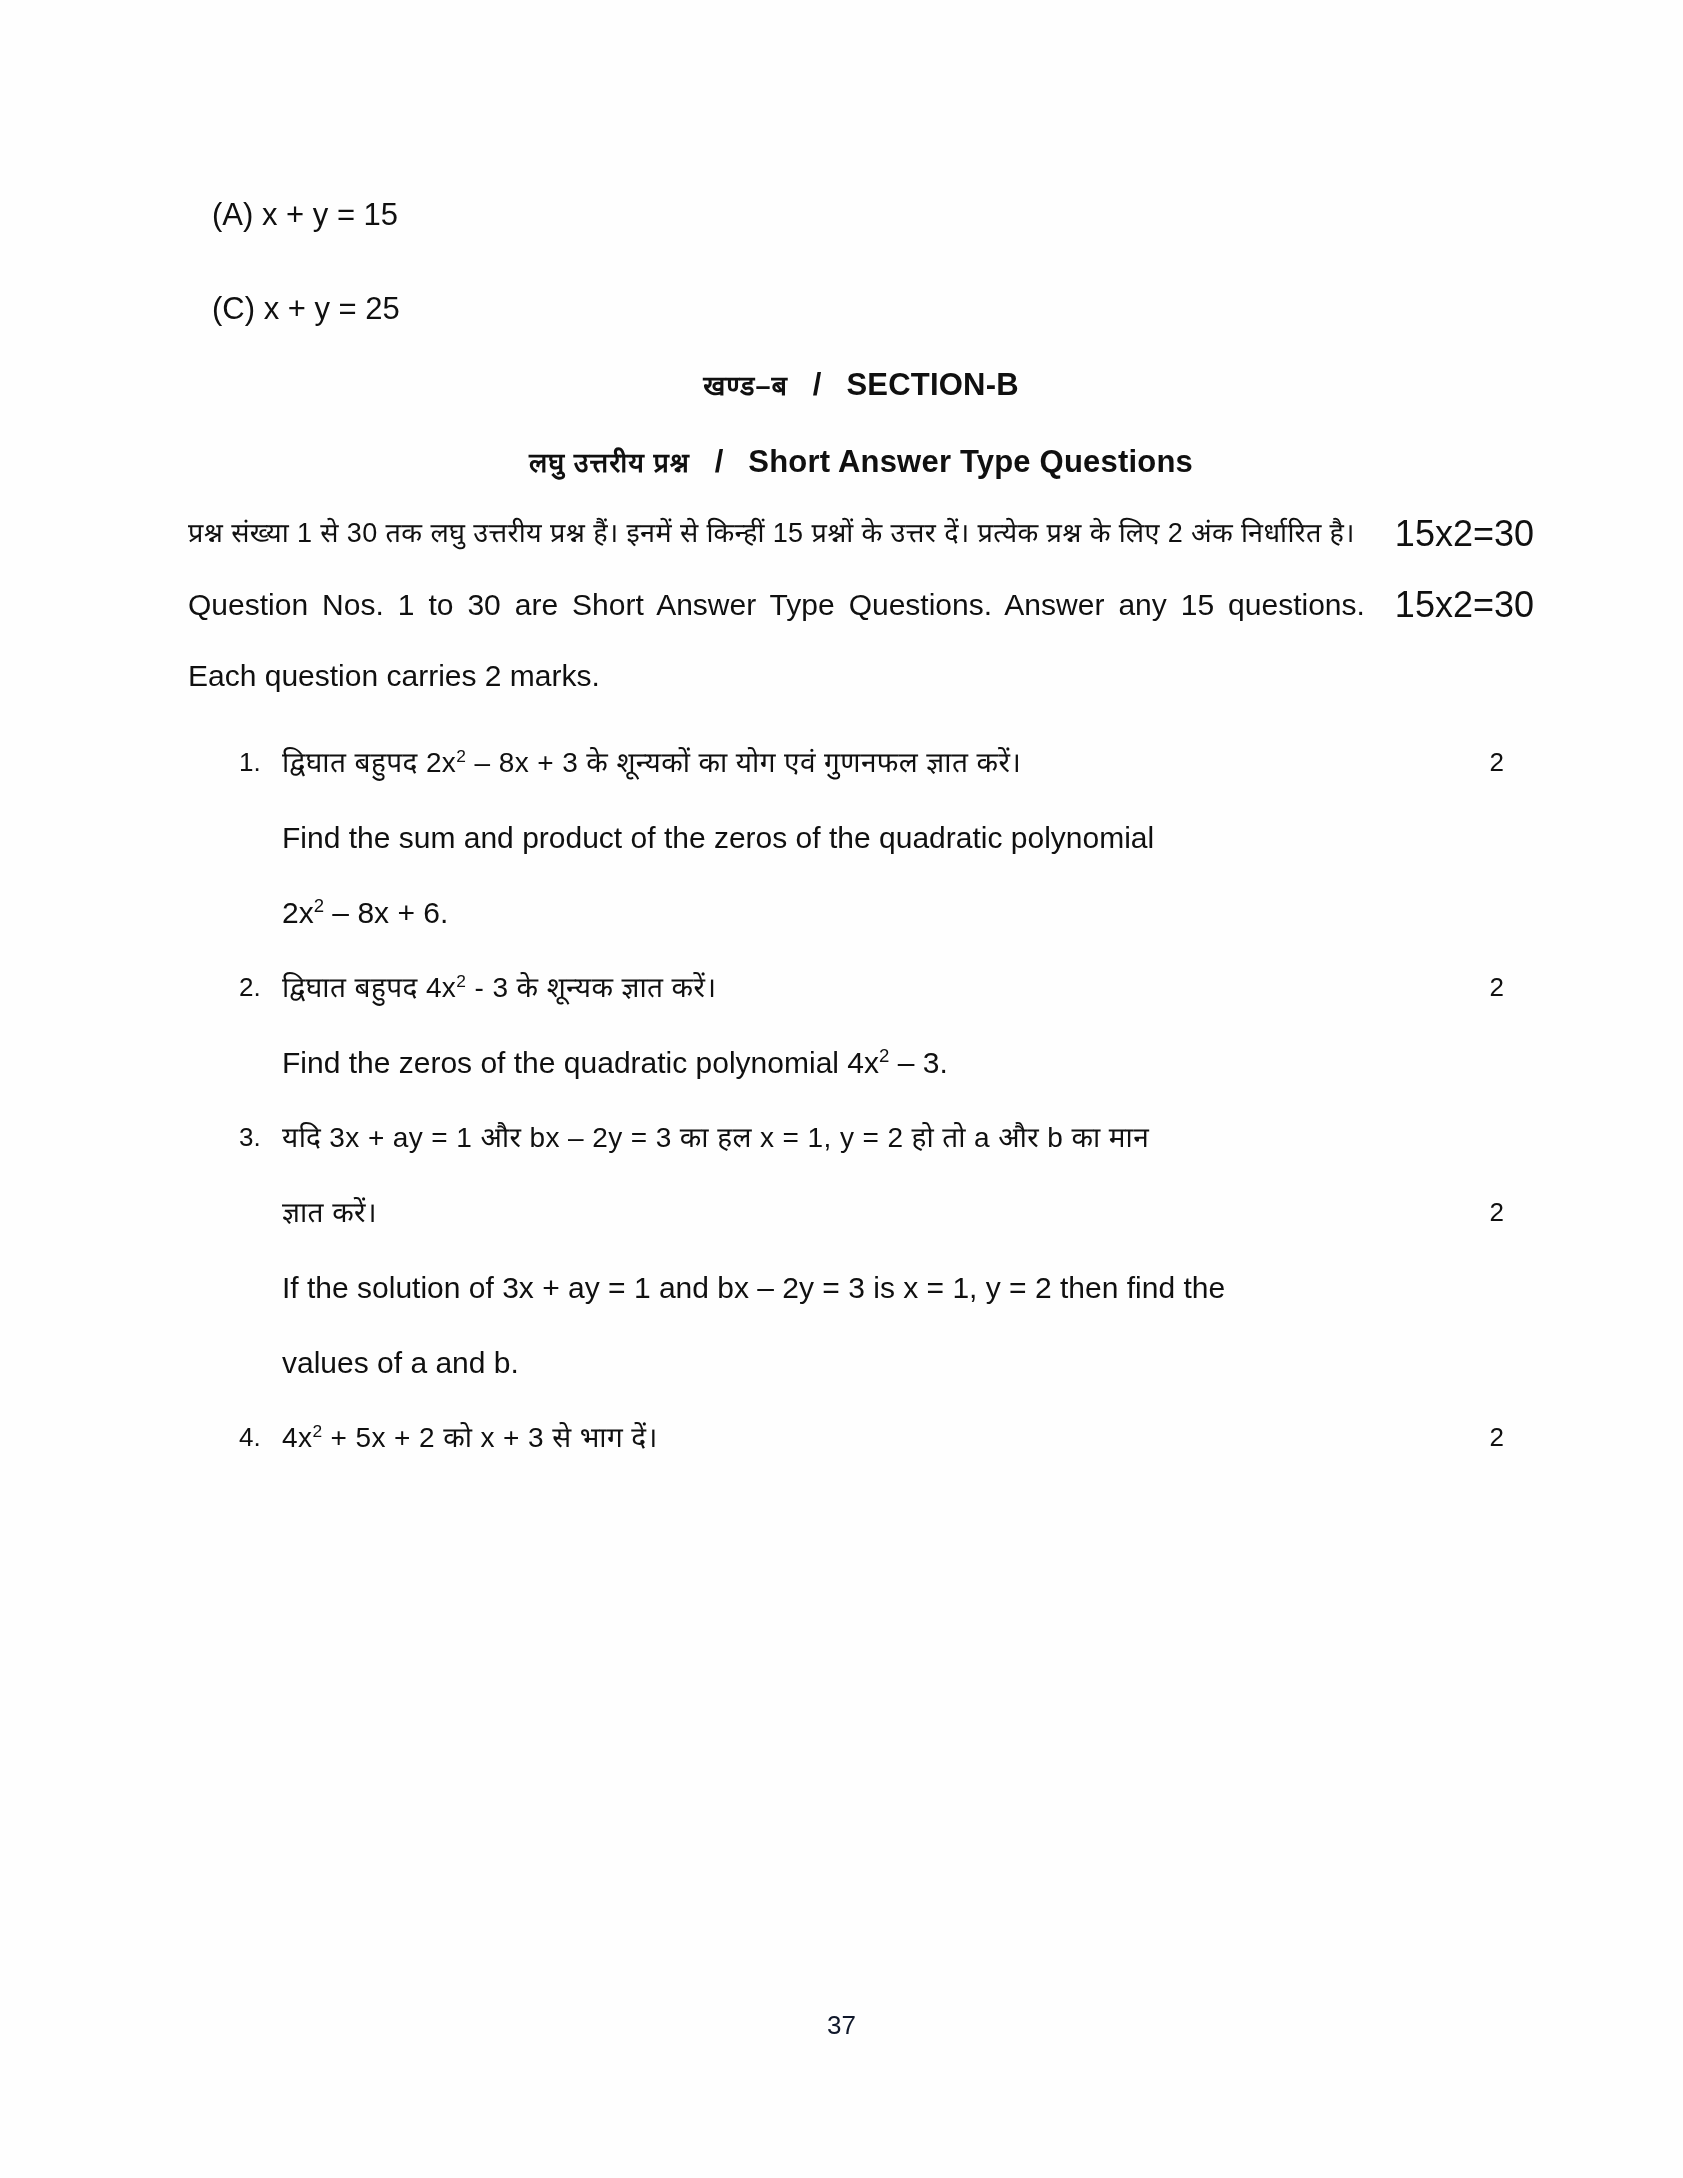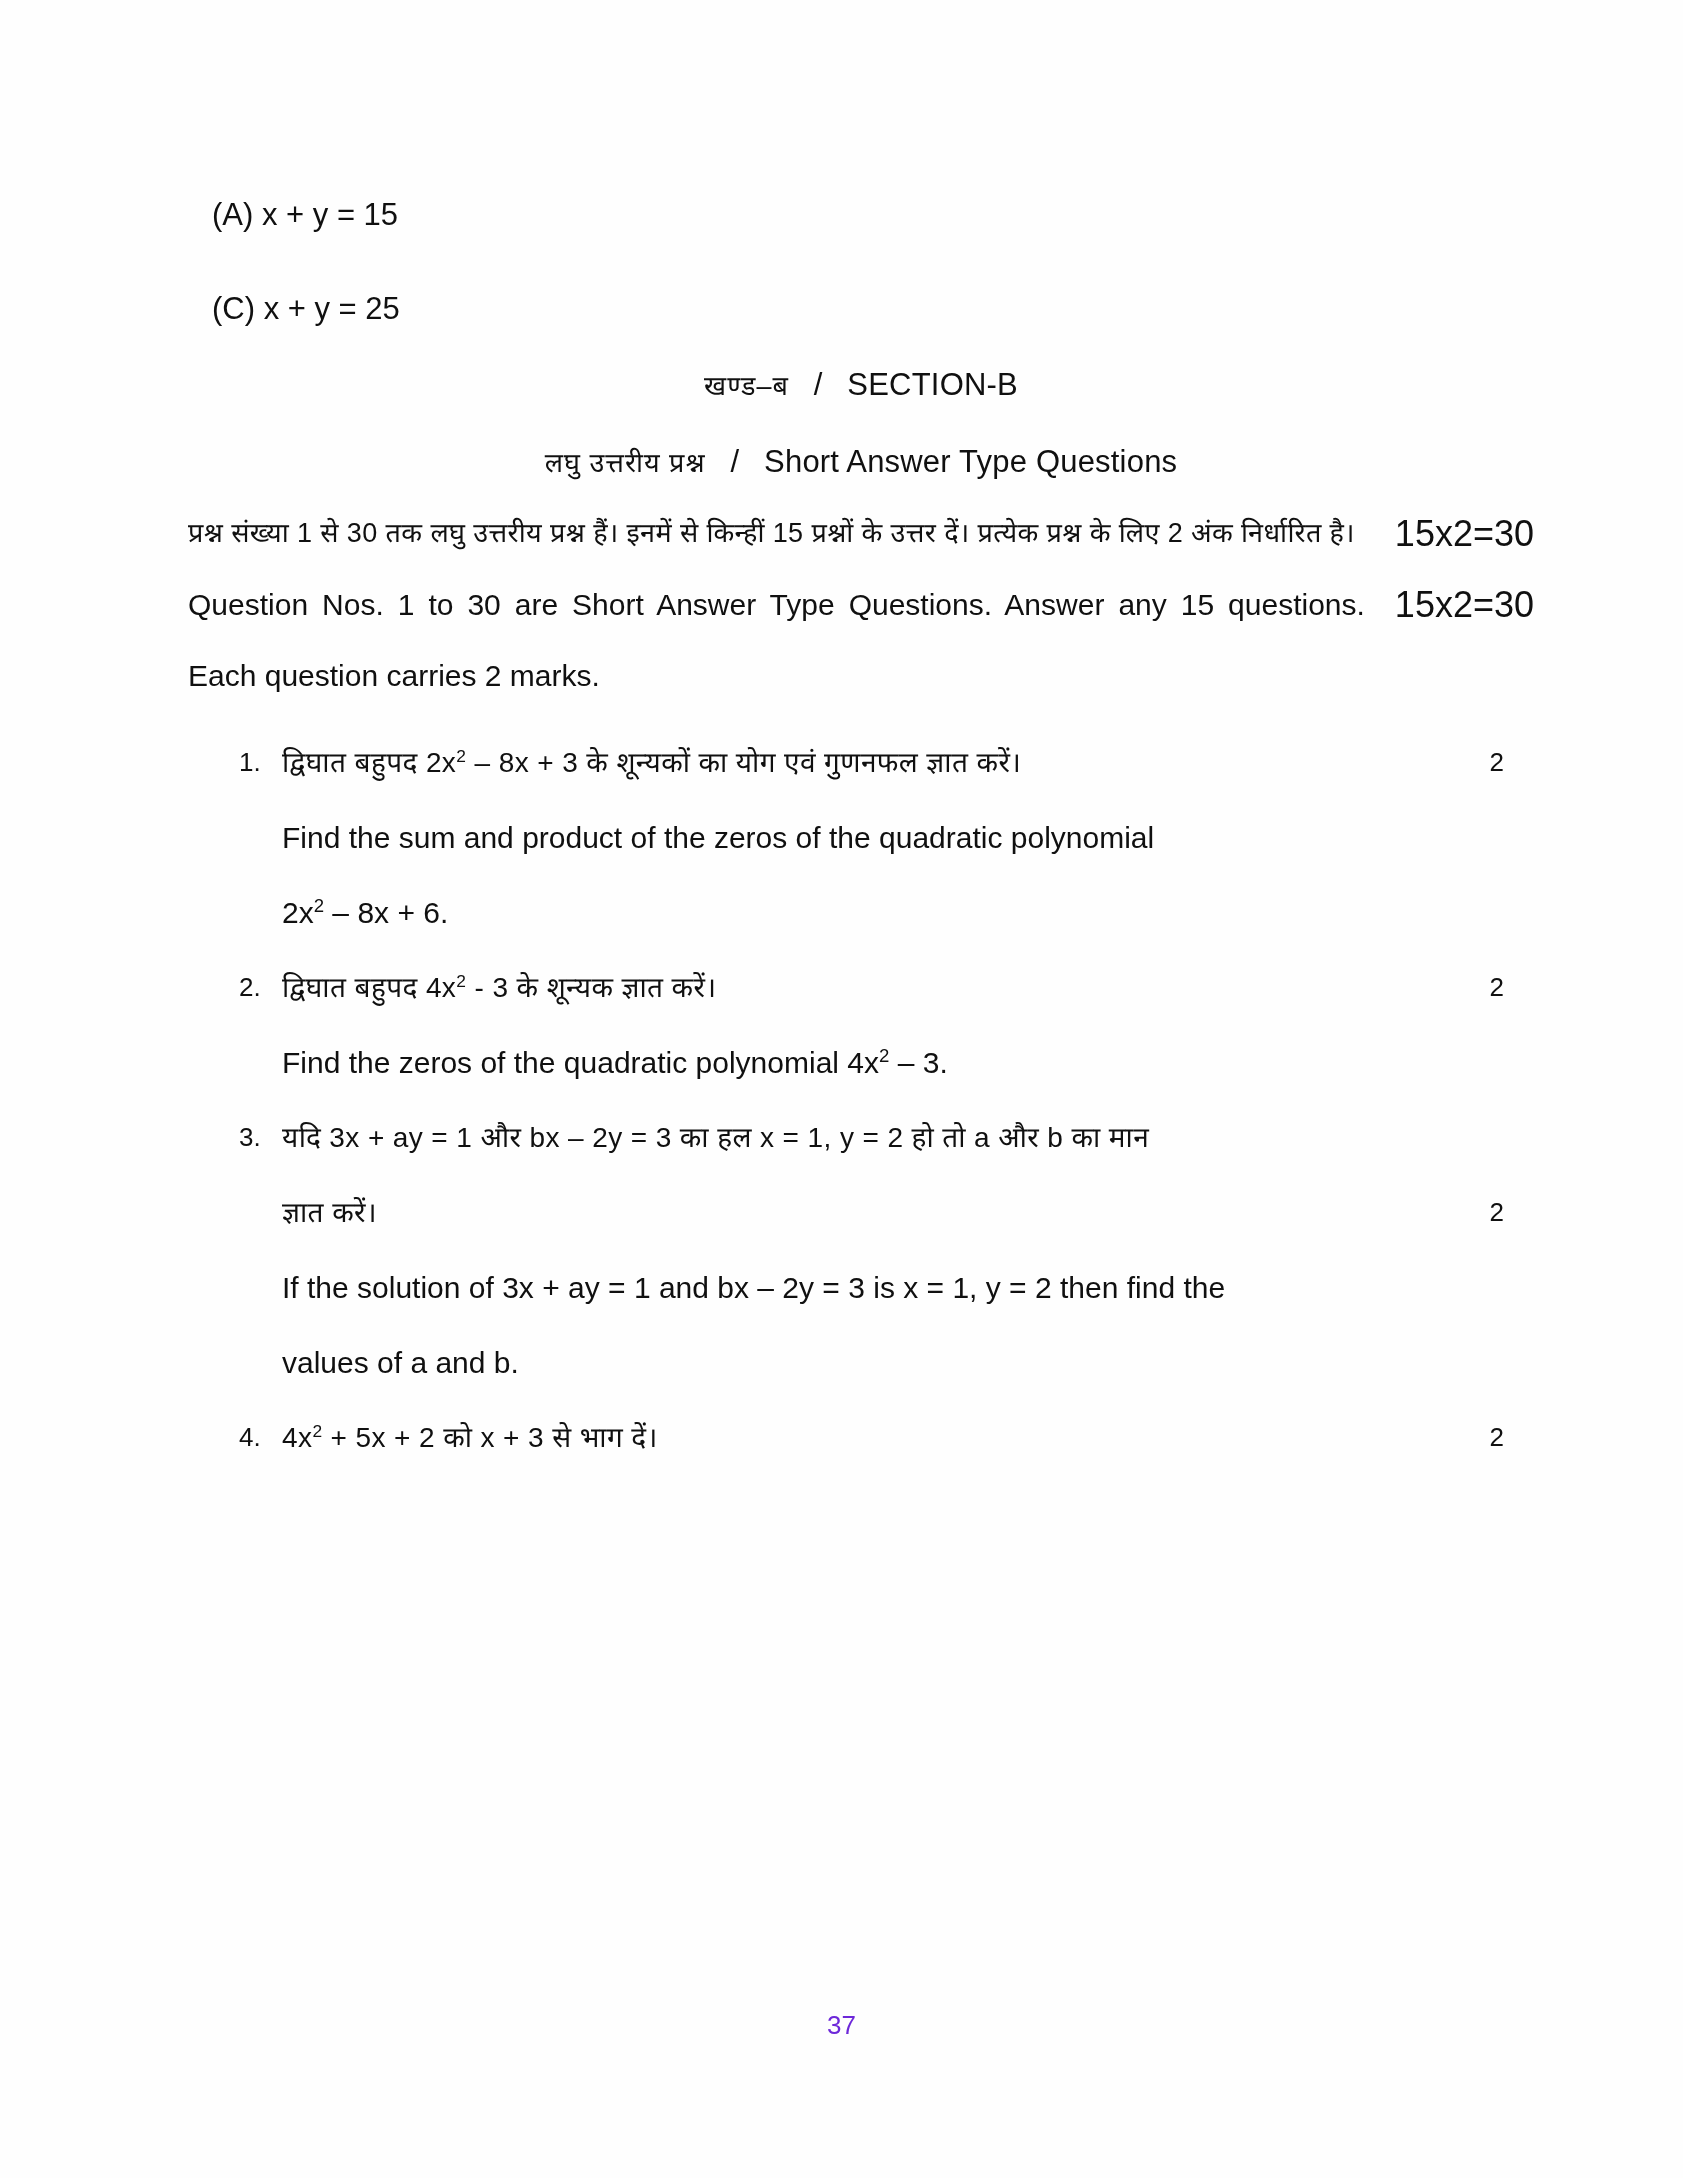--- a/index.html
+++ b/index.html
@@ -44,20 +44,21 @@
   }
   .mcq-opt.first { padding-left: 24px; }
   .mcq-opt.second { padding-left: 59px; }
 
   .center-line {
     text-align: center;
     font-size: 31px;
     margin-top: 18px;
     margin-bottom: 6px;
     letter-spacing: 0.2px;
+    font-weight: bold;
   }
   .center-line .hi { font-size: 27px; letter-spacing: 1px; }
   .center-line .sep { padding: 0 16px; }
 
   .center-line.sub {
     margin-top: 40px;
     margin-bottom: 18px;
   }
 
   .para {
@@ -124,21 +125,21 @@
     line-height: 0;
   }
 
   .page-number {
     position: absolute;
     left: 0;
     right: 0;
     top: 2010px;
     text-align: center;
     font-size: 26px;
-    color: #6d28d9;
+    color: #0f172a;
   }
 </style>
 </head>
 <body>
 
 <div class="page">
 
   <div class="content">
 
     <div class="mcq-row">

